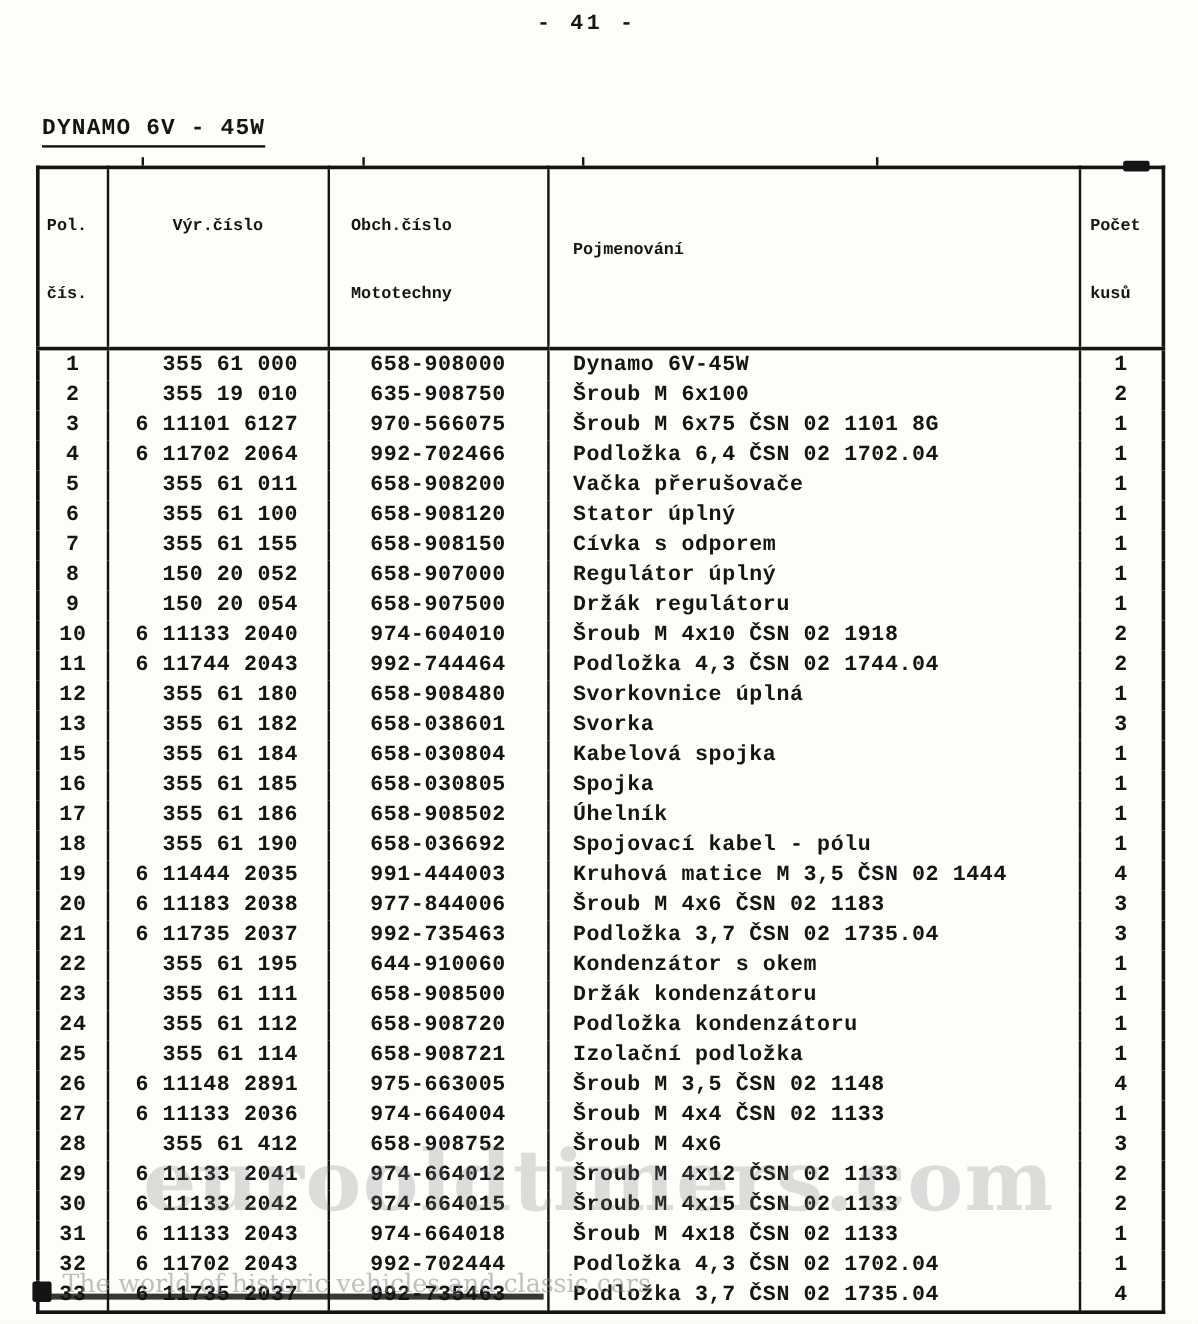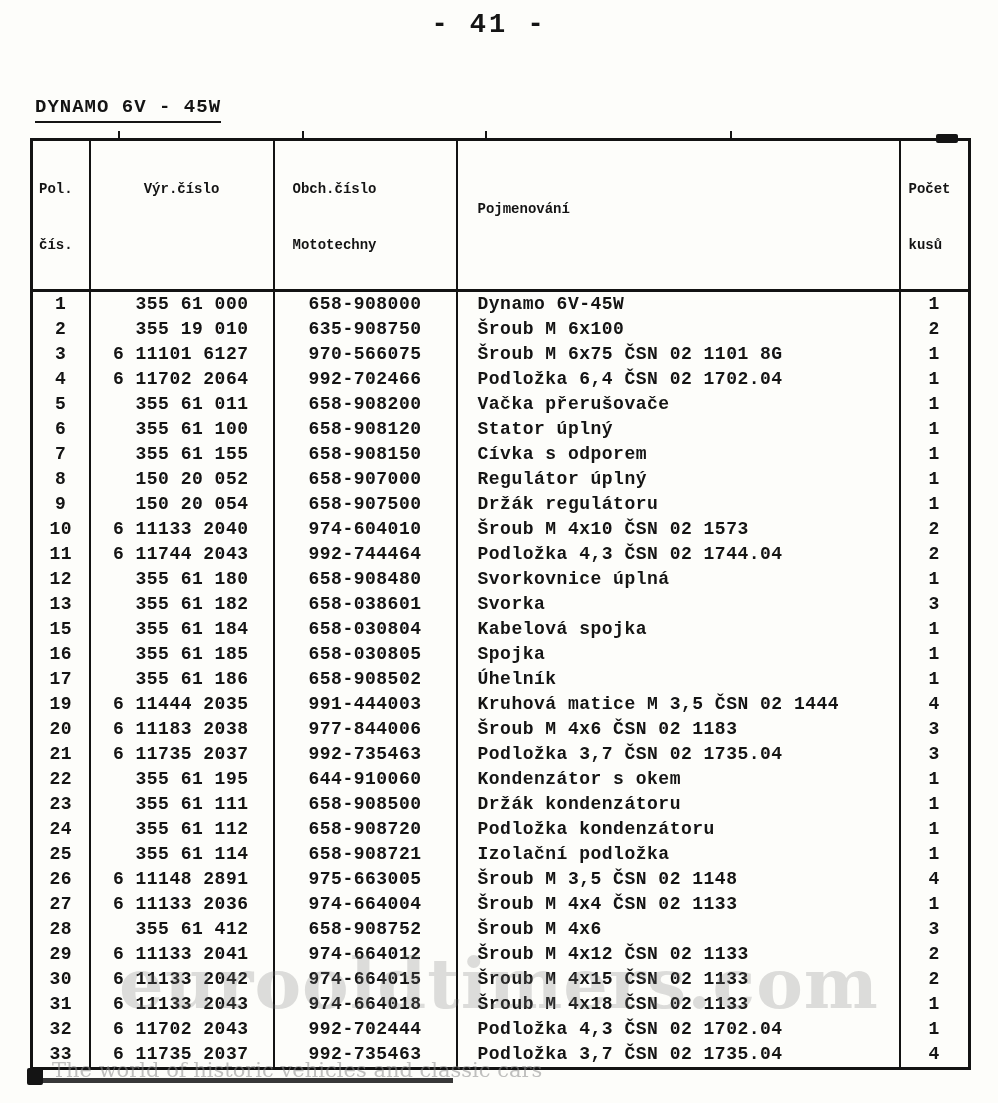--- a/index.html
+++ b/index.html
@@ -13,21 +13,21 @@
     width: 998px; height: 1103px;
     background: #fdfdfa;
     overflow: hidden;
     color: #141414;
     font-weight: bold;
   }
   .page-number {
     position: absolute;
     top: 10px; left: 0; right: 20px;
     text-align: center;
-    font-size: 27px;
+    font-size: 18px;
     letter-spacing: 3px;
   }
   .doc-title {
     position: absolute;
     top: 96px; left: 35px;
     font-size: 19px;
     letter-spacing: 1px;
     border-bottom: 2px solid #141414;
     padding-bottom: 3px;
   }
@@ -218,21 +218,21 @@
             <td class="col-pol">9</td>
             <td class="col-vyr">150 20 054</td>
             <td class="col-obch">658-907500</td>
             <td class="col-pojm">Držák regulátoru</td>
             <td class="col-pocet">1</td>
           </tr>
           <tr>
             <td class="col-pol">10</td>
             <td class="col-vyr">6 11133 2040</td>
             <td class="col-obch">974-604010</td>
-            <td class="col-pojm">Šroub M 4x10 ČSN 02 1573</td>
+            <td class="col-pojm">Šroub M 4x10 ČSN 02 1918</td>
             <td class="col-pocet">2</td>
           </tr>
           <tr>
             <td class="col-pol">11</td>
             <td class="col-vyr">6 11744 2043</td>
             <td class="col-obch">992-744464</td>
             <td class="col-pojm">Podložka 4,3 ČSN 02 1744.04</td>
             <td class="col-pocet">2</td>
           </tr>
           <tr>
@@ -264,20 +264,27 @@
             <td class="col-pocet">1</td>
           </tr>
           <tr>
             <td class="col-pol">17</td>
             <td class="col-vyr">355 61 186</td>
             <td class="col-obch">658-908502</td>
             <td class="col-pojm">Úhelník</td>
             <td class="col-pocet">1</td>
           </tr>
           <tr>
+            <td class="col-pol">18</td>
+            <td class="col-vyr">355 61 190</td>
+            <td class="col-obch">658-036692</td>
+            <td class="col-pojm">Spojovací kabel - pólu</td>
+            <td class="col-pocet">1</td>
+          </tr>
+          <tr>
             <td class="col-pol">19</td>
             <td class="col-vyr">6 11444 2035</td>
             <td class="col-obch">991-444003</td>
             <td class="col-pojm">Kruhová matice M 3,5 ČSN 02 1444</td>
             <td class="col-pocet">4</td>
           </tr>
           <tr>
             <td class="col-pol">20</td>
             <td class="col-vyr">6 11183 2038</td>
             <td class="col-obch">977-844006</td>

